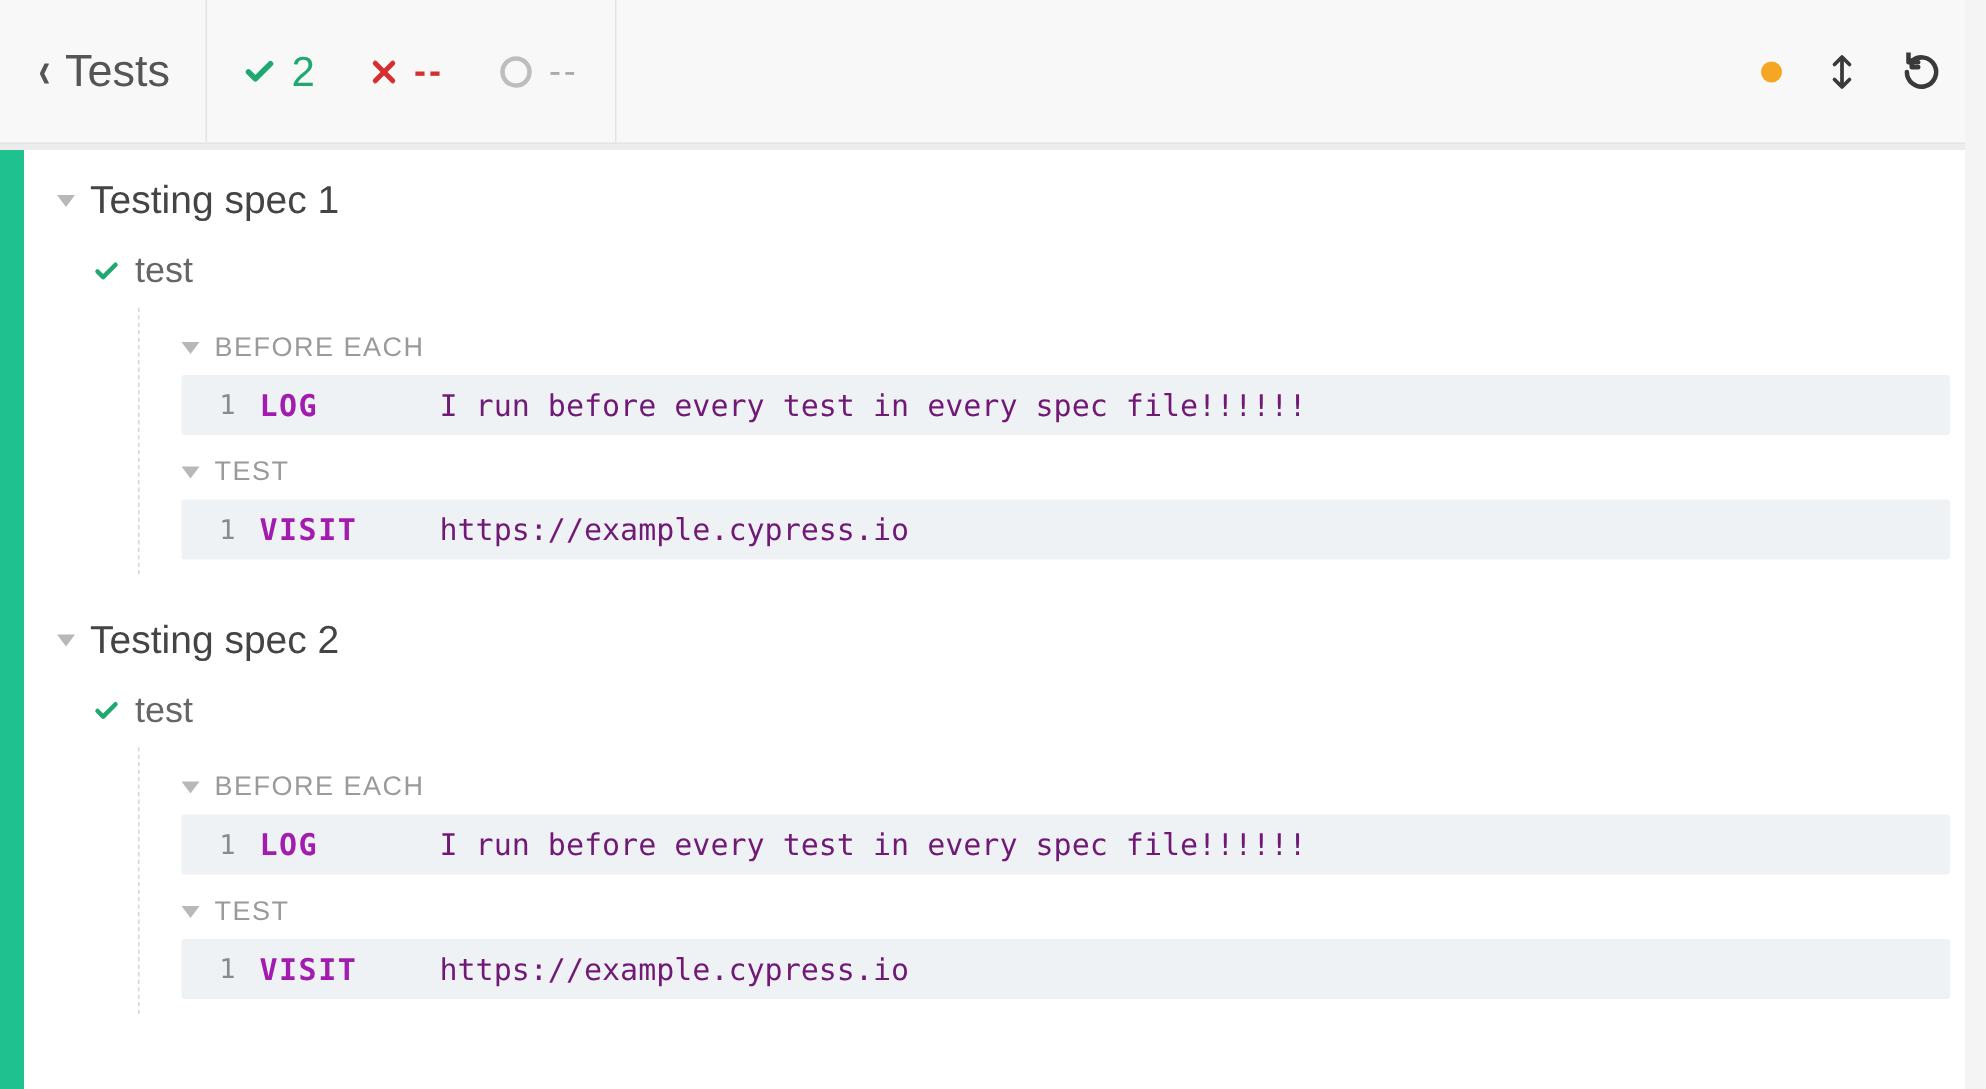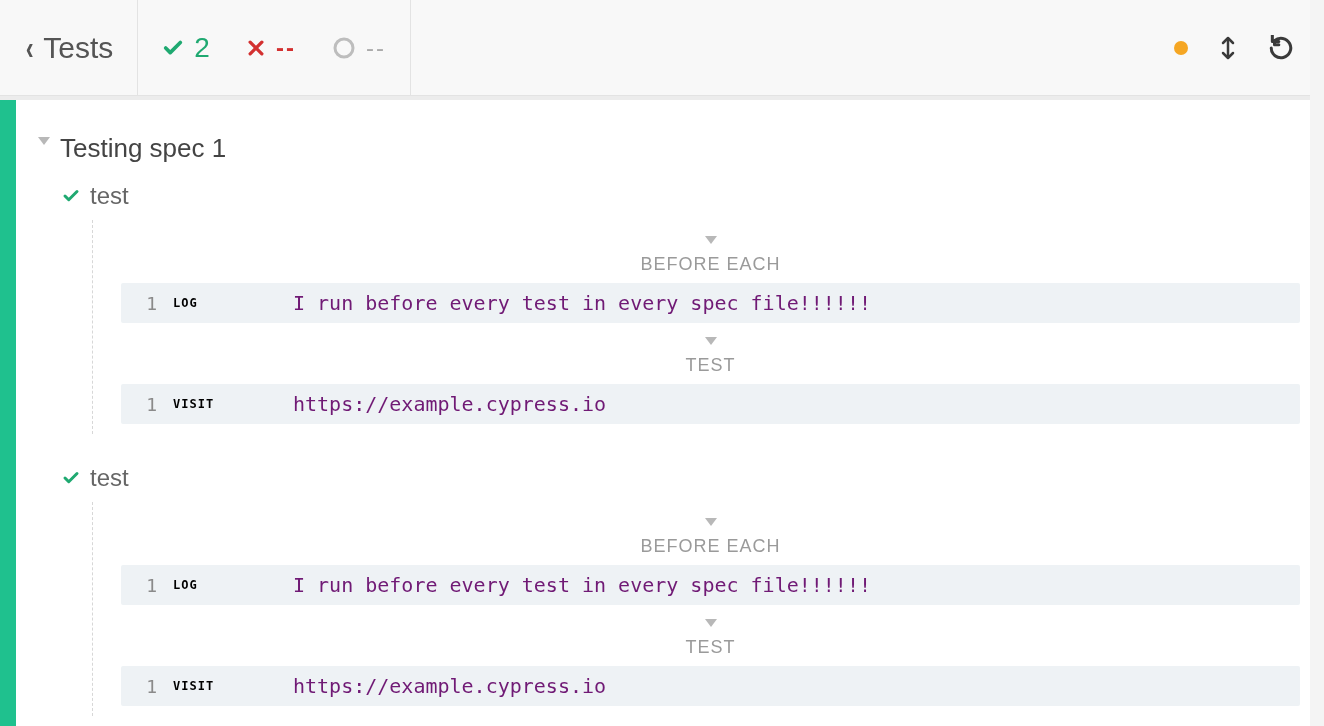--- a/index.html
+++ b/index.html
@@ -30,30 +30,30 @@
   .green-rail { width:16px; background:#1fc18e; }
   .content { flex:1; padding:10px 24px 10px 18px; overflow-y:auto; position:relative;}
   .scroll-track { position:absolute; right:0; top:0; width:14px; height:100%; background:#f4f4f4;}
 
   .spec-block { margin-bottom:20px; }
   .spec-title-row { display:flex; align-items:center; gap:10px; padding:8px 0 8px 4px; cursor:pointer;}
   .caret-down {
     width:0; height:0; border-left:6px solid transparent; border-right:6px solid transparent;
     border-top:8px solid #b8b8b8;
   }
-  .spec-title { font-size:26px; color:#444;margin-top:15px; }
+  .spec-title { font-size:26px; color:#444; }
   .test-row { display:flex; align-items:center; gap:10px; padding:10px 0 10px 28px; cursor:pointer;}
   .check-green { color:#1fa971; font-size:22px; }
   .test-name { font-size:24px; color:#666; }
 
   .cmd-area { margin-left:58px; border-left:1px dashed #d7d7d7; padding-left:28px; padding-top:8px; padding-bottom:4px;}
-  .hook-hdr { display:flex; align-items:center; gap:10px; color:#9a9a9a; font-size:18px; letter-spacing:1px; padding:8px 0; cursor:pointer;flex-direction:column;}
+  .hook-hdr { display:flex; align-items:center; gap:10px; color:#9a9a9a; font-size:18px; letter-spacing:1px; padding:8px 0; cursor:pointer;}
   .cmd-row { display:flex; align-items:center; background:#eef2f5; border-radius:2px; padding:8px 10px; font-family: "SFMono-Regular", Menlo, Consolas, monospace; font-size:20px; color:#5a5a5a; margin-bottom:6px;}
   .cmd-num { width:26px; text-align:right; color:#8a8a8a; font-size:18px; margin-right:16px;}
-  .cmd-name { font-weight:700; font-size:12px; letter-spacing:1px; width:120px; color:#000000;}
+  .cmd-name { font-weight:700; font-size:20px; letter-spacing:1px; width:120px; color:#a21caf;}
   .cmd-msg { color:#701a75; }
 </style>
 </head>
 <body>
 
 <div class="header">
   <div class="header-left">
     <div class="hcell tests-back">
       <span class="chev">‹</span>
       <span>Tests</span>
@@ -135,20 +135,24 @@
         </div>
         <div class="cmd-row">
           <span class="cmd-num">1</span>
           <span class="cmd-name">VISIT</span>
           <span class="cmd-msg">https://example.cypress.io</span>
         </div>
       </div>
     </div>
 
     <div class="spec-block">
+      <div class="spec-title-row">
+        <span class="caret-down"></span>
+        <span class="spec-title">Testing spec 2</span>
+      </div>
       <div class="test-row">
         <span>
           <svg class="svg-icon" width="18" height="18" viewBox="0 0 24 24" fill="none" stroke="#1fa971" stroke-width="4" stroke-linecap="round" stroke-linejoin="round">
               <polyline points="20 6 9 17 4 12"></polyline>
             </svg>
         </span>
         <span class="test-name">test</span>
       </div>
       <div class="cmd-area">
         <div class="hook-hdr">

